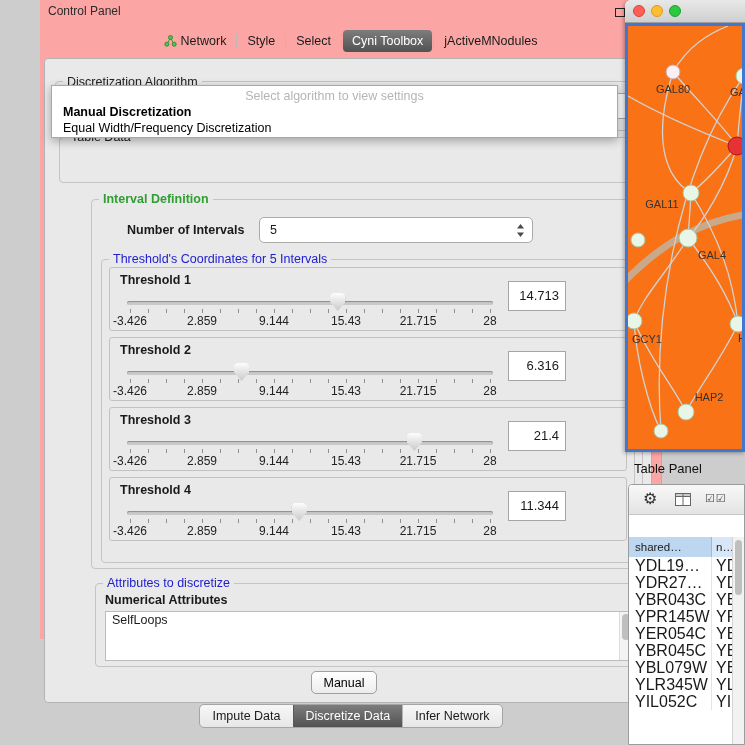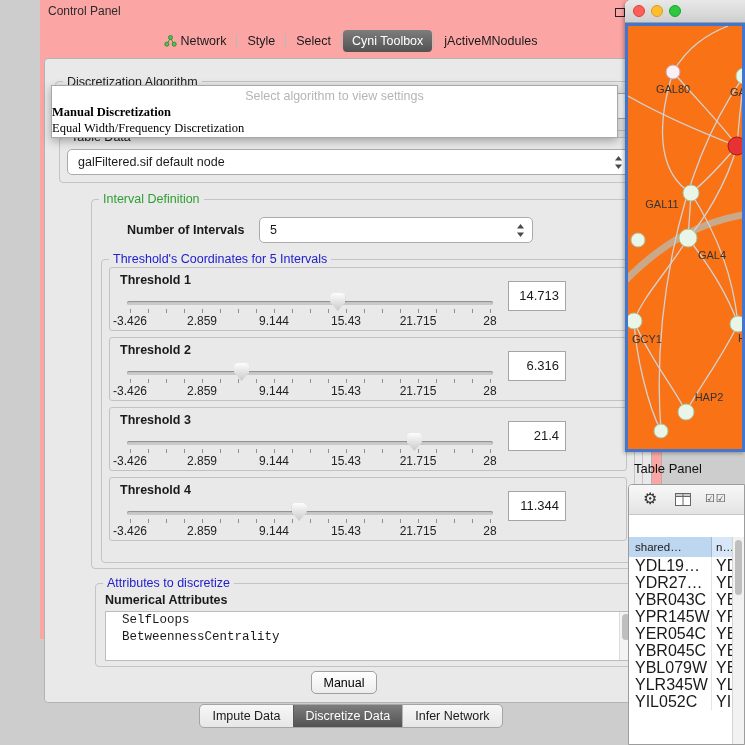--- a/index.html
+++ b/index.html
@@ -28,31 +28,31 @@
   .stepper { position:absolute; right:7px; top:5px; }
 
   
   .algo-group { left:10px; top:22px; width:586px; height:50px; }
   .algo-title { left:18px; top:16px; color:#222; }
   .algo-combo { left:20px; top:34px; width:570px; }
 
   
   .algo-overlay { position:absolute; left:6px; top:26px; width:567px; height:53px; background:#fff; border:1px solid #a8a8a8; box-shadow:0 3px 9px rgba(0,0,0,.3); z-index:5; padding-top:2px; }
   .overlay-hint { text-align:center; color:#b5b5b5; height:16px; line-height:16px; }
-  .overlay-option { padding-left:0; height:16px; line-height:16px; color:#000;font-family:Liberation Serif, serif; }
+  .overlay-option { padding-left:11px; height:16px; line-height:16px; color:#000; }
   .overlay-option.bold { font-weight:bold; }
 
   
   .td-group { left:14px; top:78px; width:580px; height:46px; }
   .td-title { left:22px; top:71px; }
   .td-combo { left:22px; top:90px; width:564px; }
 
   
   .iv-group { left:46px; top:140px; width:552px; height:370px; }
-  .iv-title { left:54px; top:133px; }
+  .iv-title { left:54px; top:133px;font-weight:bold; }
   .noi-label { position:absolute; left:82px; top:164px; font-weight:bold; }
   .noi-combo { left:214px; top:158px; width:274px; }
   .thr-group { left:56px; top:200px; width:534px; height:304px; }
   .thr-title { left:64px; top:193px; }
   #threshold-list { position:absolute; left:64px; top:208px; display:flex; flex-direction:column; gap:6px; }
 
   .threshold-panel { position:relative; width:518px; height:64px; border:1px solid #c2c2c2; border-radius:3px; }
   .th-label { position:absolute; left:10px; top:5px; font-weight:bold; }
   .slider { position:absolute; left:20px; top:24px; width:360px; height:38px; }
   .track { position:absolute; left:-3px; right:-3px; top:9px; height:4px; background:#c9c9c9; border-radius:2px; box-shadow:inset 0 1px 1px rgba(0,0,0,.3); }
@@ -62,21 +62,21 @@
   .scale-labels span { position:absolute; transform:translateX(-50%); font-size:12px; color:#222; white-space:nowrap; }
   .thumb { position:absolute; top:1px; width:15px; height:18px; background:linear-gradient(#fdfdfd,#c9c9c9); clip-path:polygon(18% 0, 82% 0, 100% 14%, 100% 52%, 50% 100%, 0 52%, 0 14%); filter:drop-shadow(0 1px 1px rgba(0,0,0,.45)); }
   .value-box { position:absolute; left:398px; top:13px; width:58px; height:30px; background:#fff; border:1px solid #a5a5a5; font-size:13px; text-align:right; line-height:28px; padding-right:6px; }
 
   
   .attr-group { left:50px; top:524px; width:546px; height:84px; }
   .attr-title { left:58px; top:517px; }
   .attr-sub { position:absolute; left:60px; top:534px; font-weight:bold; }
   .attr-list { position:absolute; left:60px; top:552px; width:528px; height:50px; background:#fff; border:1px solid #bcbcbc; overflow:hidden; }
   .attr-list ul { list-style:none; }
-  .attr-list li { height:17px; line-height:17px; padding-left:16px;font-family:Liberation Mono, monospace; }
+  .attr-list li { height:17px; line-height:17px; padding-left:6px; }
   .attr-scroll { position:absolute; right:0; top:0; bottom:0; width:13px; background:#f3f3f3; border-left:1px solid #ddd; }
   .thumb-v { position:absolute; left:2px; top:2px; width:8px; height:26px; background:#bfbfbf; border-radius:4px; }
 
   .apply-btn { position:absolute; left:266px; top:612px; width:66px; height:23px; border:1px solid #9f9f9f; border-radius:5px; background:linear-gradient(#ffffff,#ececec); font-size:12.5px; font-family:inherit; }
 
   .bottom-tabs { position:absolute; left:0; top:704px; width:622px; display:flex; justify-content:center; }
   .bottom-tabs-inner { display:flex; border:1px solid #a5a5a5; border-radius:5px; background:linear-gradient(#f7f7f7,#e7e7e7); overflow:hidden; }
   .bottom-tabs .tab { border-radius:0; padding:4px 12px; }
   .bottom-tabs .tab + .tab { border-left:1px solid #b5b5b5; }
   .bottom-tabs .tab.selected { background:linear-gradient(#7d7d7d,#525252); border-left-color:#5a5a5a; }
@@ -157,27 +157,20 @@
     <div class="algo-overlay">
       <div class="overlay-hint">Select algorithm to view settings</div>
       <div id="overlay-options">
           <div class="overlay-option bold">Manual Discretization</div>
           <div class="overlay-option">Equal Width/Frequency Discretization</div>
         </div>
     </div>
 
     <div class="group-box td-group"></div>
     <span class="group-title td-title">Table Data</span>
-    <div class="combo td-combo">
-      <span>galFiltered.sif default node</span>
-      <svg class="stepper" width="9" height="15" viewBox="0 0 9 15">
-          <path d="M4.5 1 8 5.5 1 5.5Z" fill="#4a4a4a"></path>
-          <path d="M4.5 14 1 9.5 8 9.5Z" fill="#4a4a4a"></path>
-        </svg>
-    </div>
 
     <div class="group-box iv-group"></div>
     <span class="group-title green-title iv-title">Interval Definition</span>
     <span class="noi-label">Number of Intervals</span>
     <div class="combo noi-combo">
       <span>5</span>
       <svg class="stepper" width="9" height="15" viewBox="0 0 9 15">
           <path d="M4.5 1 8 5.5 1 5.5Z" fill="#4a4a4a"></path>
           <path d="M4.5 14 1 9.5 8 9.5Z" fill="#4a4a4a"></path>
         </svg>
@@ -346,21 +339,20 @@
     <div class="value-box">11.344</div>
   </div>
 </div>
 
     <div class="group-box attr-group"></div>
     <span class="group-title blue-title attr-title">Attributes to discretize</span>
     <span class="attr-sub">Numerical Attributes</span>
     <div class="attr-list">
       <ul id="attr-items">
           <li>SelfLoops</li>
-          <li>BetweennessCentrality</li>
         </ul>
       <div class="attr-scroll">
           <div class="thumb-v"></div>
         </div>
     </div>
 
     <button class="apply-btn">Manual</button>
   </div>
 
   <div class="bottom-tabs">

